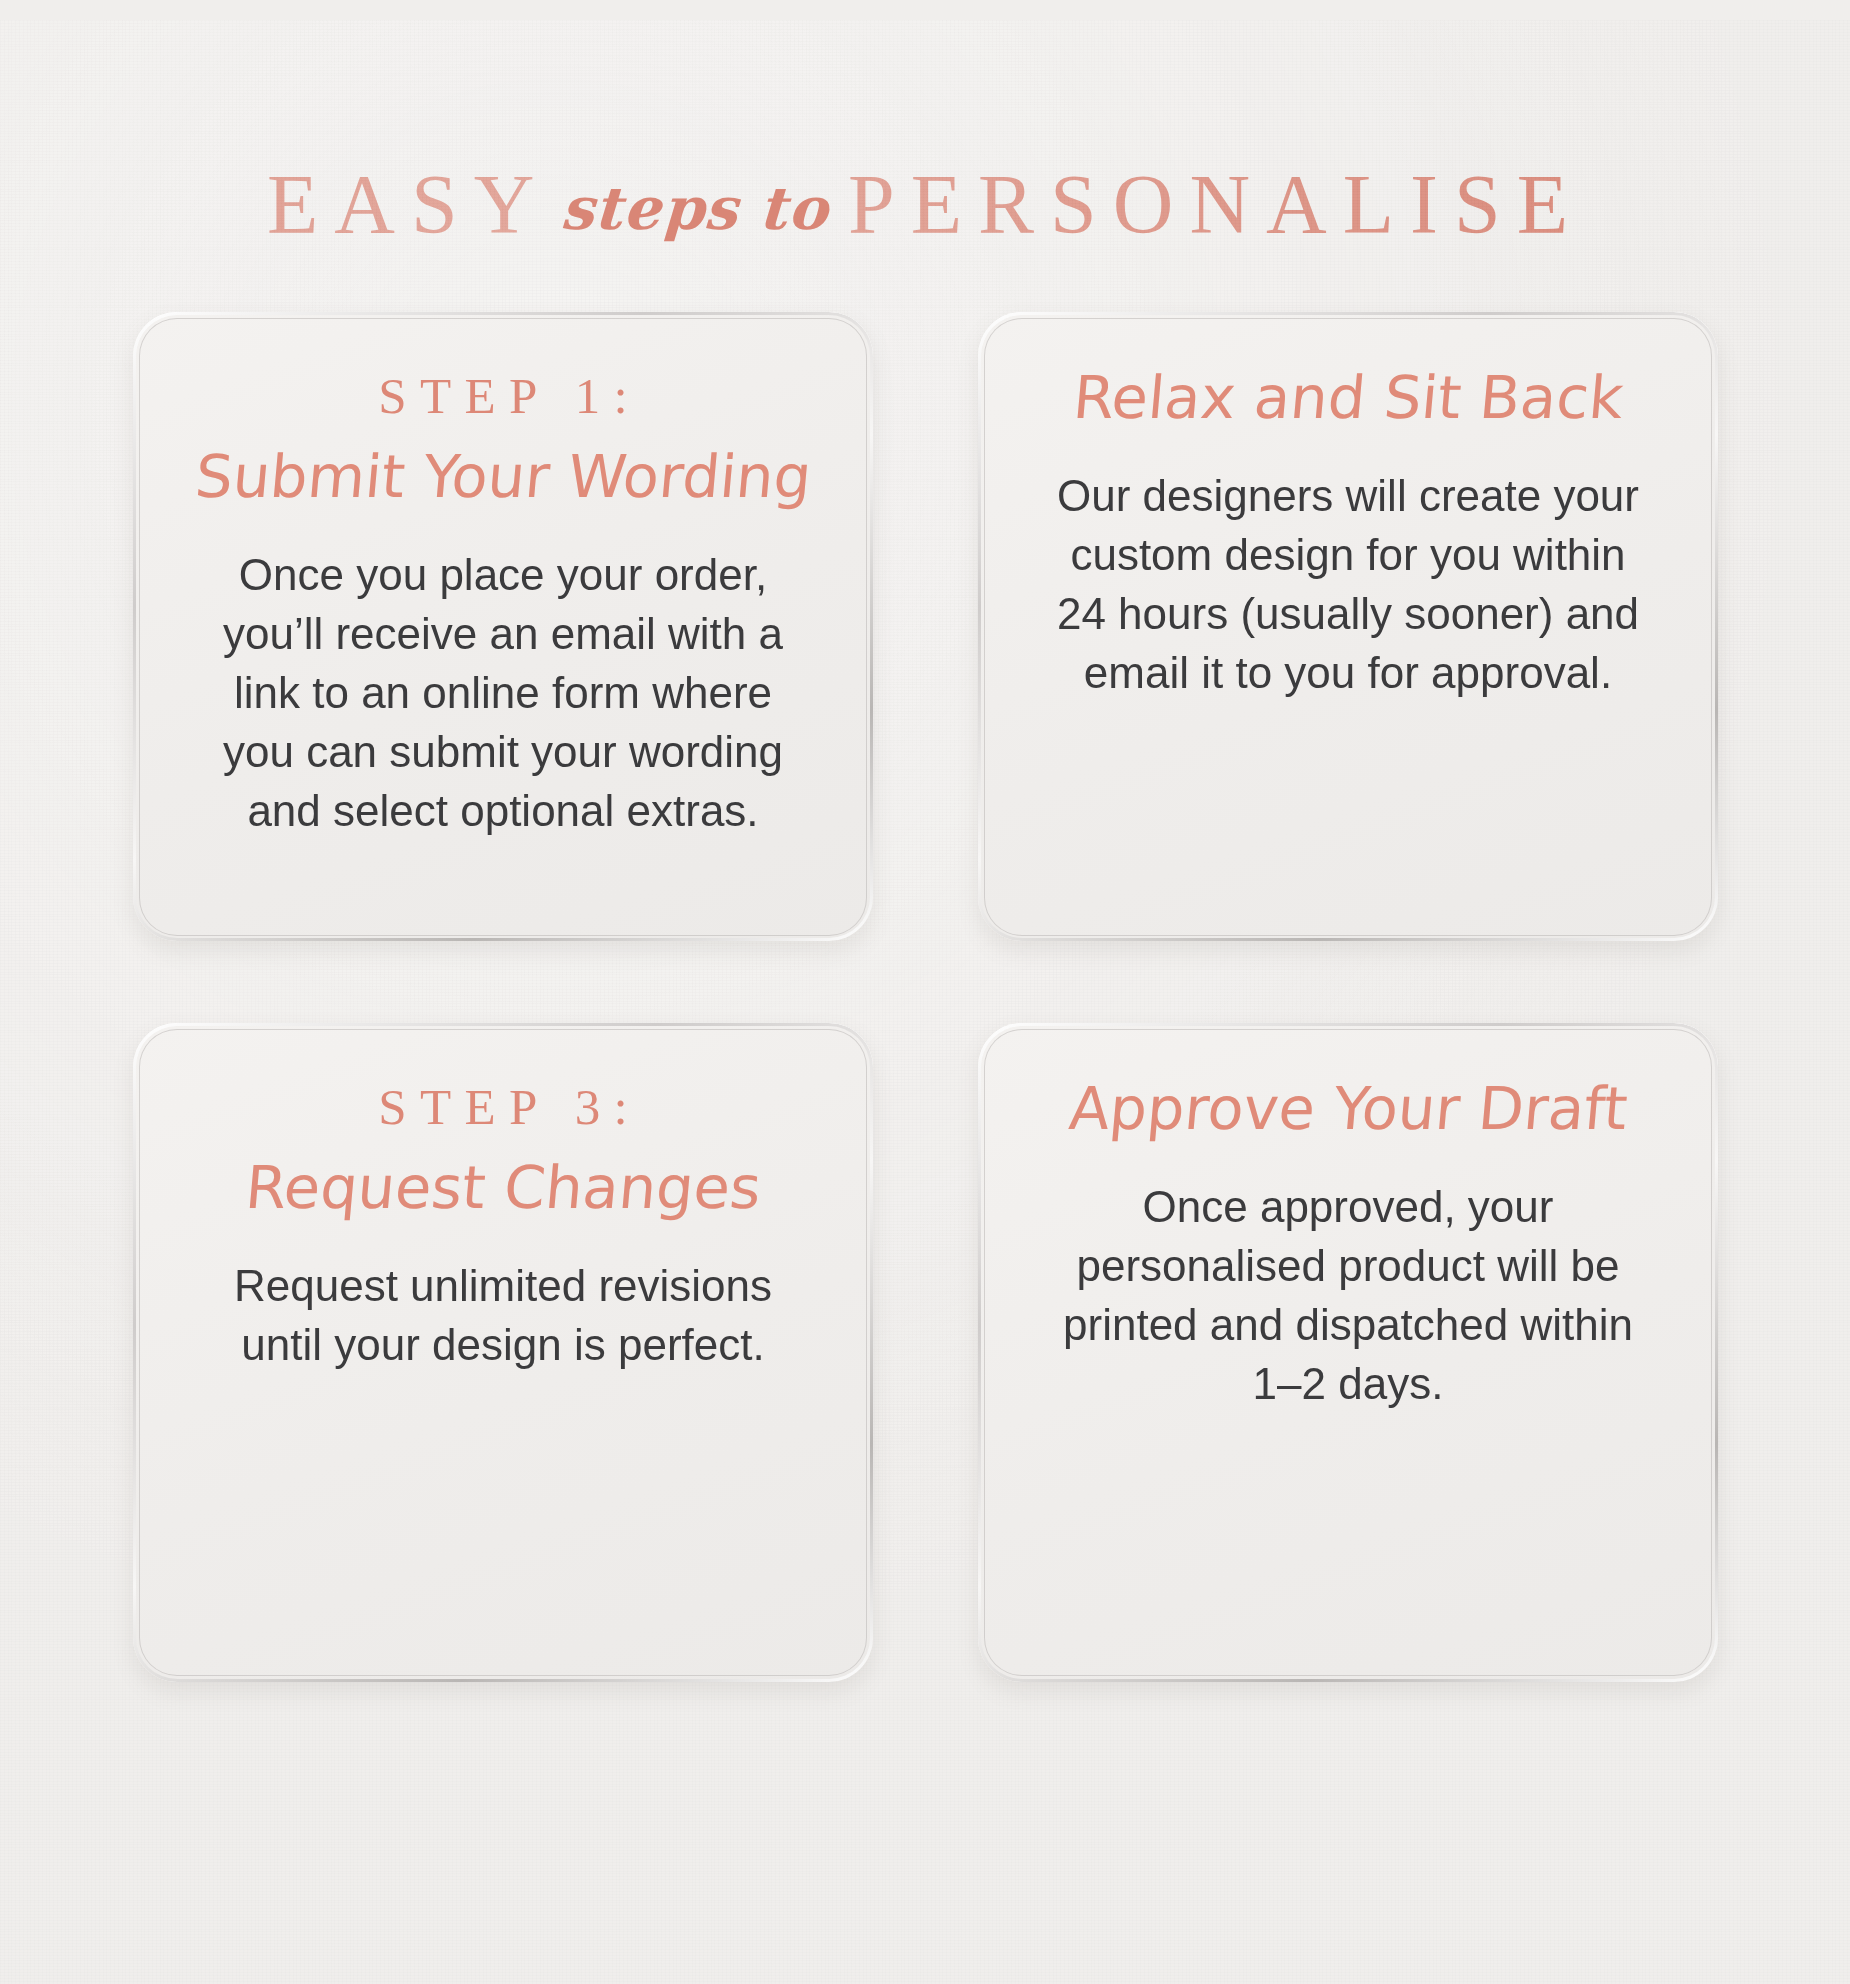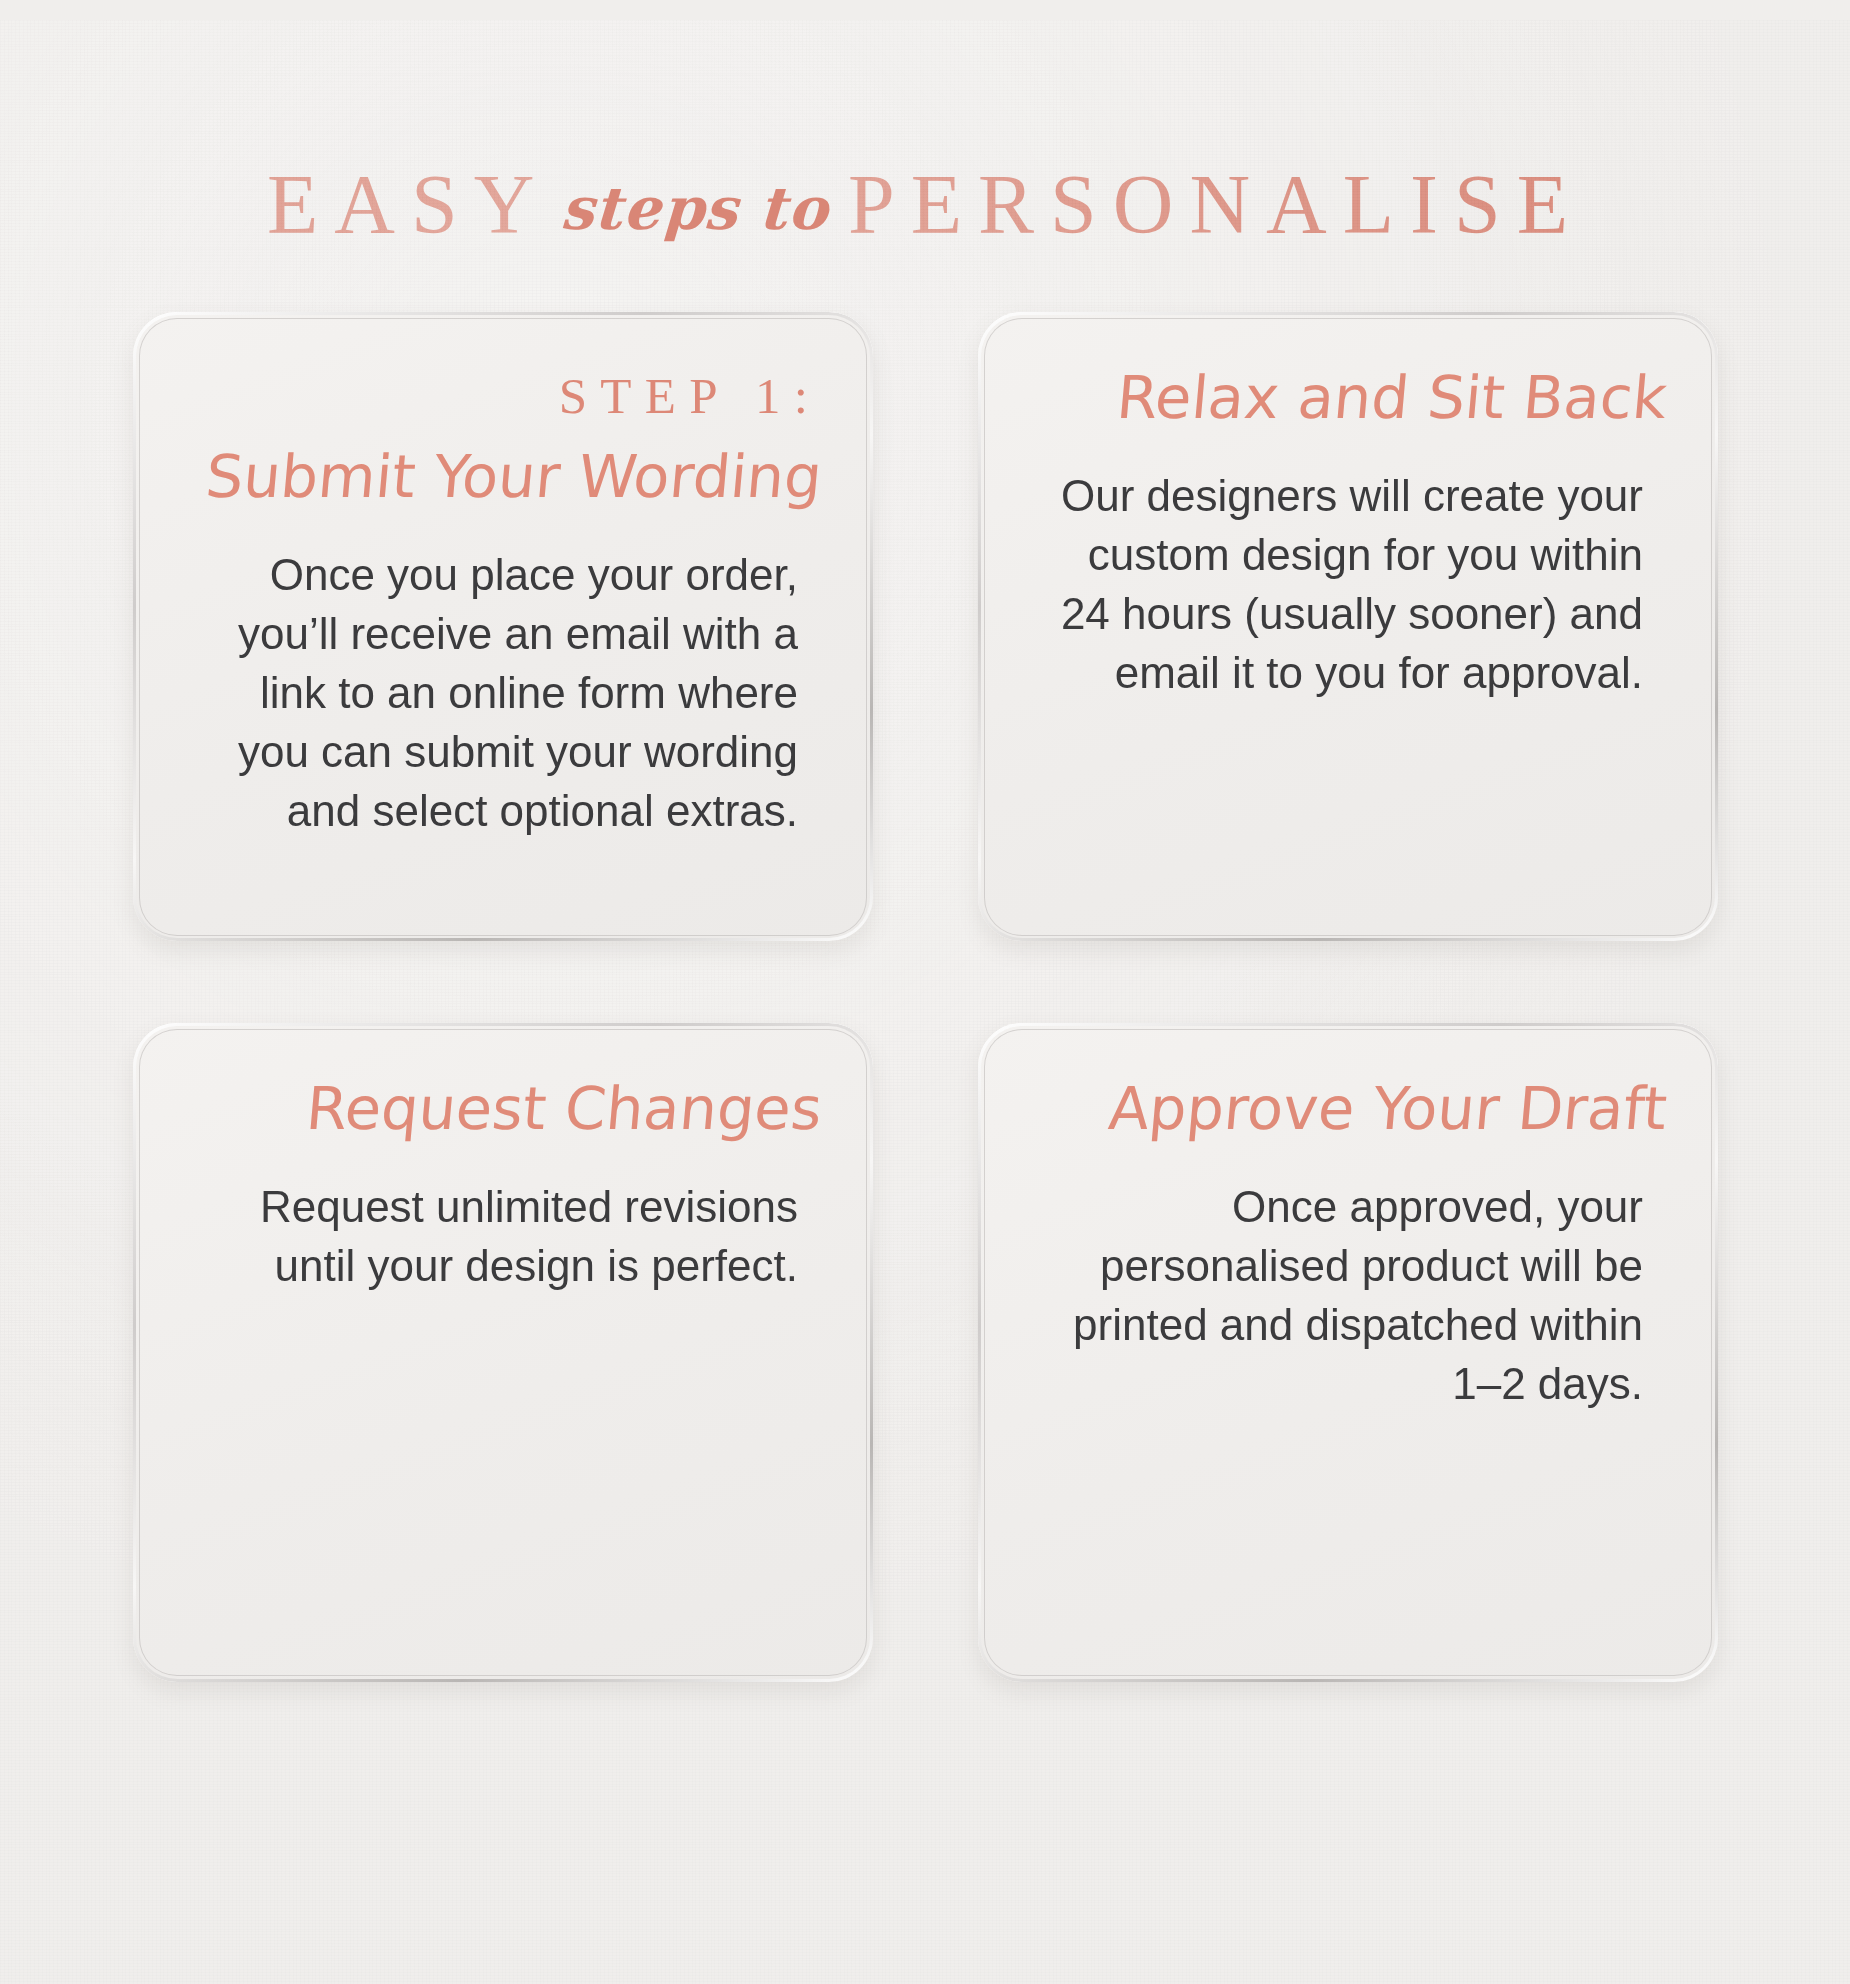--- a/index.html
+++ b/index.html
@@ -91,21 +91,21 @@
     -webkit-mask-composite: xor;
     mask-composite: exclude;
     pointer-events: none;
   }
   .card-inner {
     position: relative;
     border-radius: 38px;
     height: 100%;
     box-sizing: border-box;
     padding: 49px 46px 55px;
-    text-align: right;
+    text-align: center;
     box-shadow: 0 0 0 1px rgba(185,182,180,0.55) inset;
   }
   .card.tall .card-inner { min-height: 618px; }
   .card.short .card-inner { min-height: 647px; }
 
   .step-label {
     font-family: "Liberation Serif", serif;
     font-size: 51px;
     letter-spacing: 13.3px;
     color: #dd8877;
@@ -154,20 +154,21 @@
 
     <div class="card tall">
       <div class="card-inner">
         <p class="step-title">Relax and Sit Back</p>
         <p class="step-body">Our designers will create your custom design for you within 24 hours (usually sooner) and email it to you for approval.</p>
       </div>
     </div>
 
     <div class="card short">
       <div class="card-inner">
+        <p class="step-label">STEP 3:</p>
         <p class="step-title">Request Changes</p>
         <p class="step-body">Request unlimited revisions until your design is perfect.</p>
       </div>
     </div>
 
     <div class="card short">
       <div class="card-inner">
         <p class="step-title">Approve Your Draft</p>
         <p class="step-body">Once approved, your personalised product will be printed and dispatched within 1–2 days.</p>
       </div>

